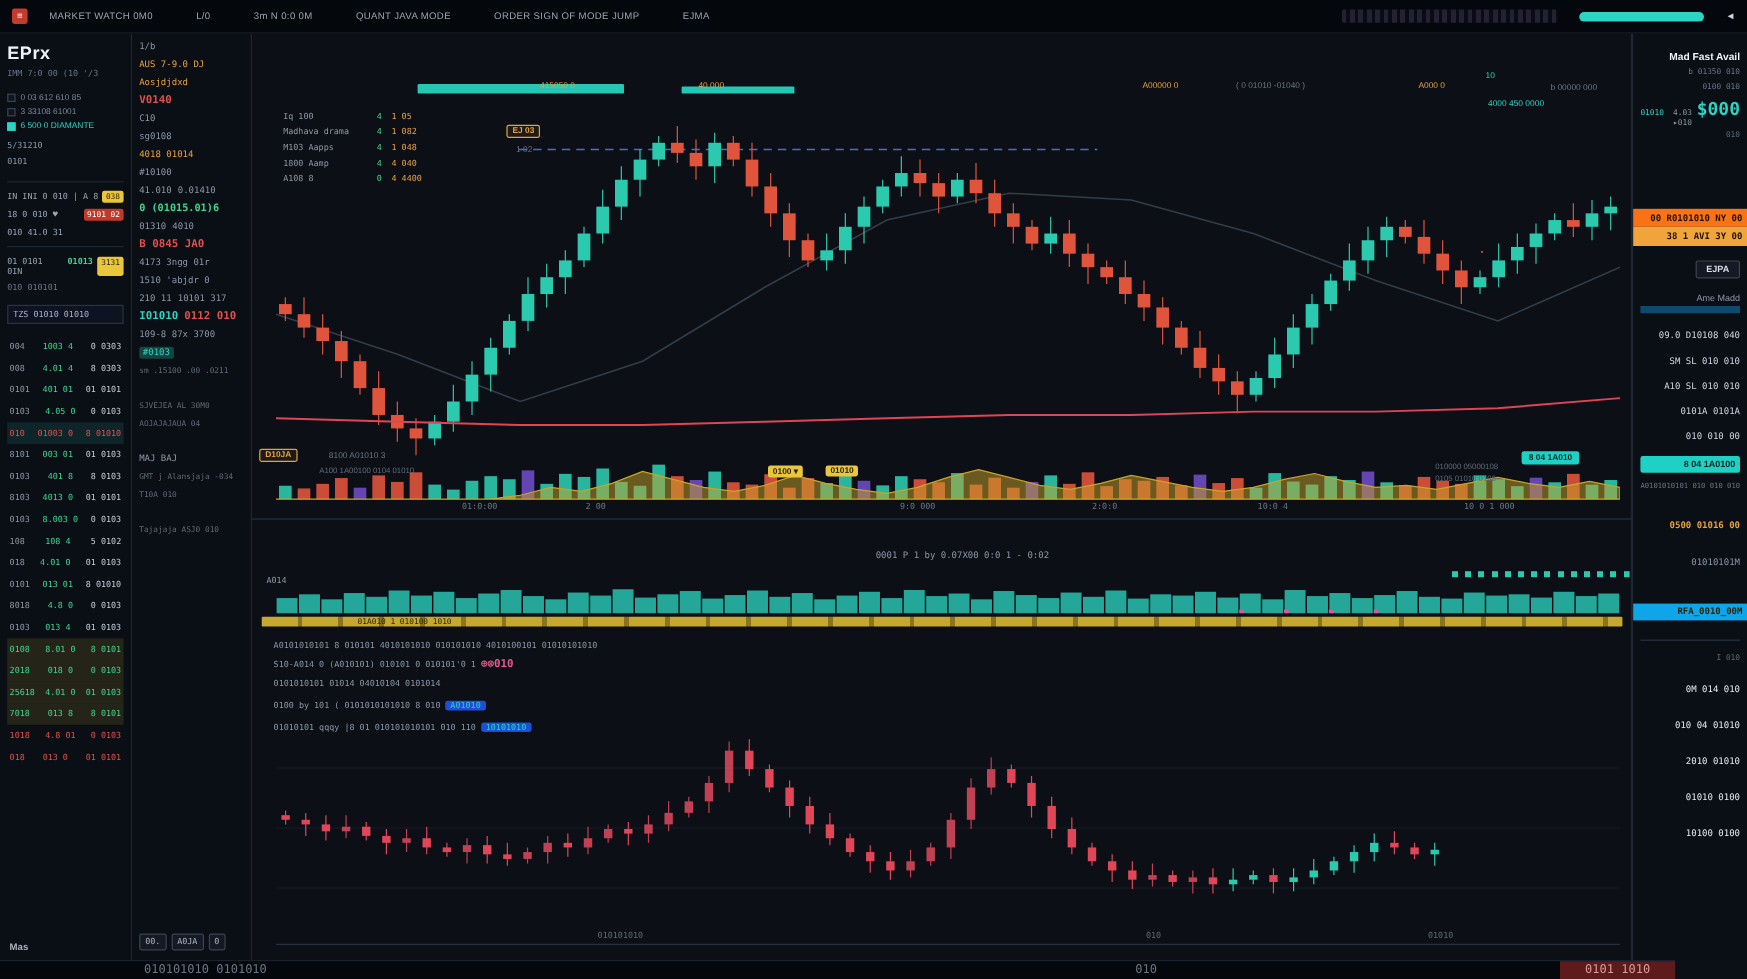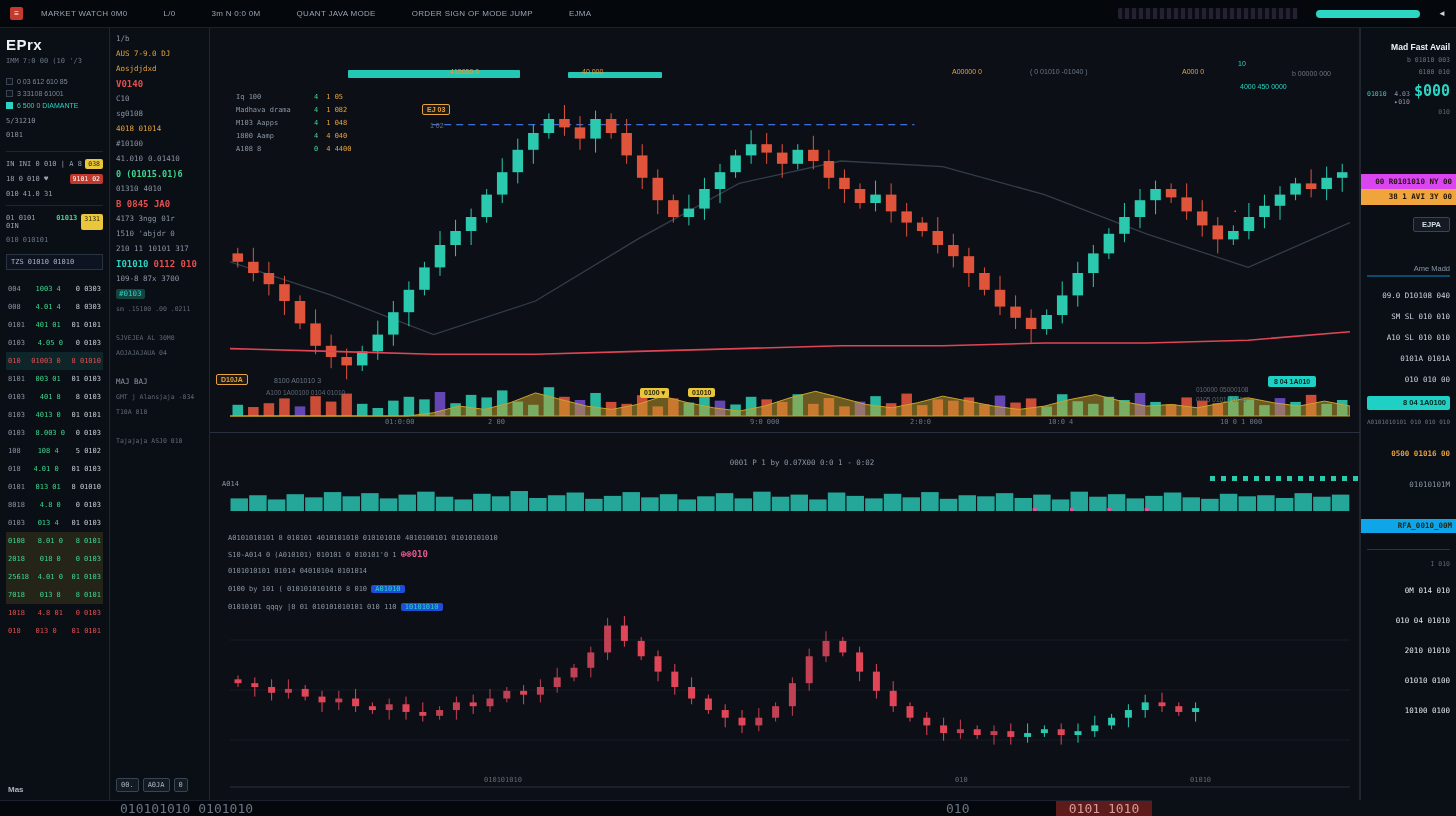--- a/index.html
+++ b/index.html
@@ -101,38 +101,38 @@
 
   
   .rightbar{left:1360px;width:96px;border-left:1px solid #1e2630;font-size:7.5px;text-align:right;padding:6px 6px}
   .rb-title{color:#eef2f6;font-weight:bold;font-size:8.5px;margin-top:8px}
   .rb-sub{color:#6b7584;font-size:6.5px;margin-top:4px}
   .rb-price{margin-top:6px;display:flex;justify-content:flex-end;align-items:baseline;gap:4px}
   .rb-price .sm{color:#2bd4c3;font-size:6.5px}
   .rb-price .mid{color:#8b96a5;font-size:6.5px}
   .rb-price .big{color:#2bd4c3;font-weight:bold;font-size:15px}
   .rb-tiny{color:#5f6975;font-size:6.5px;margin-top:2px}
-  .rb-orange1{margin-top:58px;background:#d946ef;color:#1f1204;height:15px;line-height:15px;padding:0 4px;font-weight:bold;margin-left:-6px;margin-right:-6px}
+  .rb-orange1{margin-top:58px;background:#f97316;color:#1f1204;height:15px;line-height:15px;padding:0 4px;font-weight:bold;margin-left:-6px;margin-right:-6px}
   .rb-orange2{background:#f0a43c;color:#1f1204;height:16px;line-height:16px;padding:0 4px;font-weight:bold;margin-left:-6px;margin-right:-6px}
   .rb-tab{display:inline-block;margin-top:12px;border:1px solid #3b4452;background:#131a24;color:#d7dde4;padding:2px 8px;border-radius:2px;font-weight:bold}
-  .rb-seclabel{margin-top:32px;color:#8b96a5;border-bottom:2px solid #0c4a6e;padding-bottom:2px}
+  .rb-seclabel{margin-top:12px;color:#8b96a5;border-bottom:6px solid #0c4a6e;padding-bottom:2px}
   .rb-rows{margin-top:8px}
   .rb-row{height:21px;line-height:21px;color:#cdd5df;white-space:nowrap}
   .rb-tealbtn{margin-top:6px;background:#1fd1c4;color:#062622;font-weight:bold;height:14px;line-height:14px;border-radius:2px;padding:0 4px}
   .rb-wide{margin-top:8px;color:#6b7584;font-size:6px;white-space:nowrap}
   .rb-orangerow{margin-top:24px;color:#e8a23d;font-weight:bold}
   .rb-grayrow{margin-top:22px;color:#8b96a5}
   .rb-yellowrow{margin-top:30px;background:#0ea5e9;color:#2a2407;font-weight:bold;height:14px;line-height:14px;padding:0 4px;margin-left:-6px;margin-right:-6px}
   .rb-divider{margin-top:16px;border-top:1px solid #2a3340}
   .rb-tiny2{margin-top:10px;color:#5f6975;font-size:6.5px}
   .rb-stats{margin-top:18px}
   .rb-stat{height:30px;color:#e3e8ee;white-space:nowrap}
 
   
-  .bottombar{position:absolute;left:0;bottom:0;width:1152px;height:16px;background:#04070c;border-top:1px solid #1a212c;font-size:13px;color:#6b7584;display:flex;align-items:center}
+  .bottombar{position:absolute;left:0;bottom:0;width:1396px;height:16px;background:#04070c;border-top:1px solid #1a212c;font-size:10px;color:#6b7584;display:flex;align-items:center}
   .bb-left{position:absolute;left:120px}
   .bb-mid{position:absolute;left:946px}
   .bb-right{position:absolute;right:0;width:96px;height:100%;background:#5e1b1b;color:#caa  ;display:flex;align-items:center;justify-content:center;color:#d89a9a}
 </style>
 </head>
 <body>
 
 <div class="app">
 
   <header class="topbar">
@@ -731,20 +731,23 @@
         <rect x="1027.1666666666667" y="7.25" width="17.46666666666667" height="15.75" fill="#27b8a6" opacity="0.9"></rect>
         <rect x="1045.8333333333335" y="9.98" width="17.46666666666667" height="13.02" fill="#27b8a6" opacity="0.9"></rect>
         <rect x="1064.5" y="5.150000000000002" width="17.46666666666667" height="17.849999999999998" fill="#27b8a6" opacity="0.9"></rect>
         <rect x="1083.1666666666667" y="8.719999999999999" width="17.46666666666667" height="14.280000000000001" fill="#27b8a6" opacity="0.9"></rect>
         <rect x="1101.8333333333335" y="6.620000000000001" width="17.46666666666667" height="16.38" fill="#27b8a6" opacity="0.9"></rect>
         <rect x="802.6666666666667" y="20" width="4" height="3" fill="#e0559a"></rect>
         <rect x="840" y="20" width="4" height="3" fill="#e0559a"></rect>
         <rect x="877.3333333333334" y="20" width="4" height="3" fill="#e0559a"></rect>
         <rect x="914.6666666666667" y="20" width="4" height="3" fill="#e0559a"></rect>
       </svg>
+    <div class="yellowband">
+      <span class="mono">01A010 1 010100 1010</span>
+    </div>
     <div class="notes mono" id="notes">
         <div class="note-line"><span class="seg-mut">A0101010101 8 010101 4010101010 010101010 4010100101 01010101010</span></div>
         <div class="note-line"><span class="seg-mut">S10-A014 0 (A010101) 010101 0 010101'0 1  </span><span class="seg-pink">⊕⊗010</span></div>
         <div class="note-line"><span class="seg-mut">0101010101 01014 04010104 0101014</span></div>
         <div class="note-line gap-top"><span class="seg-mut">0100 by 101 ( 0101010101010 8 010  </span><span class="seg-tealchip">A01010</span></div>
         <div class="note-line gap-top"><span class="seg-mut">01010101 qqqy |8 01 010101010101 010 110  </span><span class="seg-tealchip">10101010</span></div>
       </div>
     <svg id="lower-chart" width="1120" height="210">
         <line x1="0" y1="57" x2="1120" y2="57" stroke="#161d27" stroke-width="1"></line>
         <line x1="0" y1="107" x2="1120" y2="107" stroke="#161d27" stroke-width="1"></line>
@@ -861,29 +864,29 @@
         <line x1="915.2" y1="111.67999999999999" x2="915.2" y2="134.72" stroke="#2bc9ae" stroke-width="1"></line>
         <rect x="911.7" y="119.36" width="7" height="7.679999999999993" fill="#2bc9ae"></rect>
         <line x1="932" y1="109.76" x2="932" y2="128.96" stroke="#e04558" stroke-width="1"></line>
         <rect x="928.5" y="119.36" width="7" height="3.839999999999989" fill="#e04558"></rect>
         <line x1="948.8000000000001" y1="119.36" x2="948.8000000000001" y2="132.8" stroke="#e04558" stroke-width="1"></line>
         <rect x="945.3000000000001" y="123.19999999999999" width="7" height="5.760000000000019" fill="#e04558"></rect>
         <line x1="965.6" y1="119.36" x2="965.6" y2="138.56" stroke="#2bc9ae" stroke-width="1"></line>
         <rect x="962.1" y="125.12" width="7" height="3.8400000000000034" fill="#2bc9ae"></rect>
       </svg>
     <div id="bottom-labels">
-        <div class="bot-label mono" style="position: absolute; left: 274px; text-align: center;">010101010</div>
+        <div class="bot-label mono" style="position: absolute; left: 288px; text-align: center;">010101010</div>
         <div class="bot-label mono" style="position: absolute; left: 745px;">010</div>
         <div class="bot-label mono" style="position: absolute; left: 980px;">01010</div>
       </div>
   </main>
 
   <aside class="panel rightbar">
     <div class="rb-title">Mad Fast Avail</div>
-    <div class="rb-sub mono">b 01010 003</div>
+    <div class="rb-sub mono">b 01350 010</div>
     <div class="rb-sub mono">0100 010</div>
     <div class="rb-price mono">
       <span class="sm">01010</span>
       <span class="mid">4.03 ▸010</span>
       <span class="big">$000</span>
     </div>
     <div class="rb-tiny mono">010</div>
     <div class="rb-orange1 mono">00 R0101010 NY 00</div>
     <div class="rb-orange2 mono">38 1 AVI 3Y 00</div>
     <div class="rb-tab">EJPA</div>

